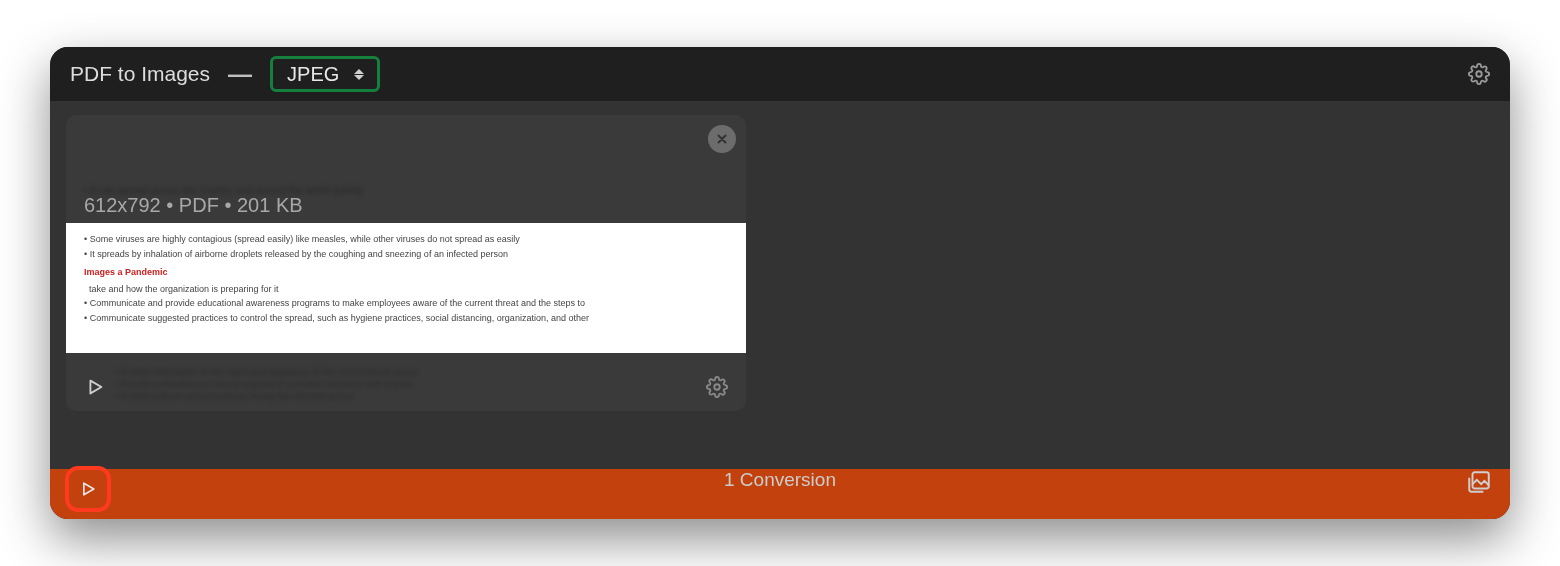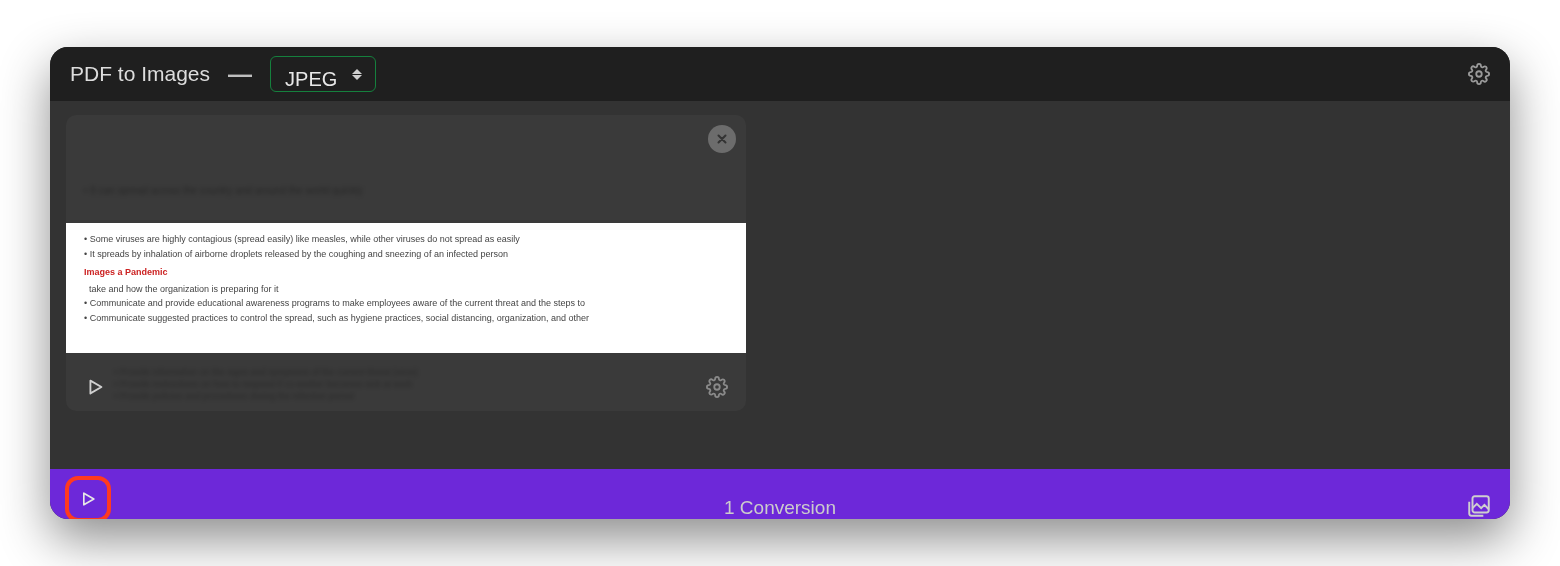--- a/index.html
+++ b/index.html
@@ -44,24 +44,24 @@
     .dash {
       color: #bfbfbf;
       font-size: 24px;
       font-weight: 600;
       margin: 0 4px;
     }
     .format-select {
       position: relative;
       height: 36px;
       background: transparent;
-      border: 1px solid #15803d;
+      border: 3px solid #15803d;
       border-radius: 6px;
       display: flex;
-      align-items: flex-end;
+      align-items: center;
       padding: 0 38px 0 14px;
       cursor: pointer;
     }
     .format-select .label {
       color: #e8e8e8;
       font-size: 20px;
     }
     .format-select .caret {
       position: absolute;
       right: 10px;
@@ -205,23 +205,23 @@
       font-size: 9px;
       color: #000;
       overflow: hidden;
     }
     .blur-overlay-bottom .line {
       white-space: nowrap;
       margin: 2px 0;
     }
     .statusbar {
       height: 50px;
-      background: #6d28d9;
-      display: flex;
-      align-items: flex-end;
+      background: #c2410c;
+      display: flex;
+      align-items: flex-start;
       padding: 0 18px;
       position: relative;
     }
     .run-button {
       width: 40px;
       height: 40px;
       display: flex;
       align-items: center;
       justify-content: center;
       position: relative;
@@ -276,20 +276,21 @@
 
       <div class="file-header">
         <div class="blur-overlay-top">
           • It can spread across the country and around the world quickly
         </div>
         <div class="close-btn">
           <svg viewBox="0 0 24 24">
             <path d="M6 6 L18 18 M18 6 L6 18" stroke="#333333" stroke-width="3.5" stroke-linecap="round"></path>
           </svg>
         </div>
+        <div class="file-info">612x792 • PDF • 201 KB</div>
       </div>
 
       <div class="preview-strip">
         <div class="bullet-line">• Some viruses are highly contagious (spread easily) like measles, while other viruses do not spread as easily</div>
         <div class="bullet-line">• It spreads by inhalation of airborne droplets released by the coughing and sneezing of an infected person</div>
         <div class="red-heading">Images a Pandemic</div>
         <div class="bullet-line">&nbsp;&nbsp;take and how the organization is preparing for it</div>
         <div class="bullet-line">• Communicate and provide educational awareness programs to make employees aware of the current threat and the steps to</div>
         <div class="bullet-line">• Communicate suggested practices to control the spread, such as hygiene practices, social distancing, organization, and other</div>
       </div>

